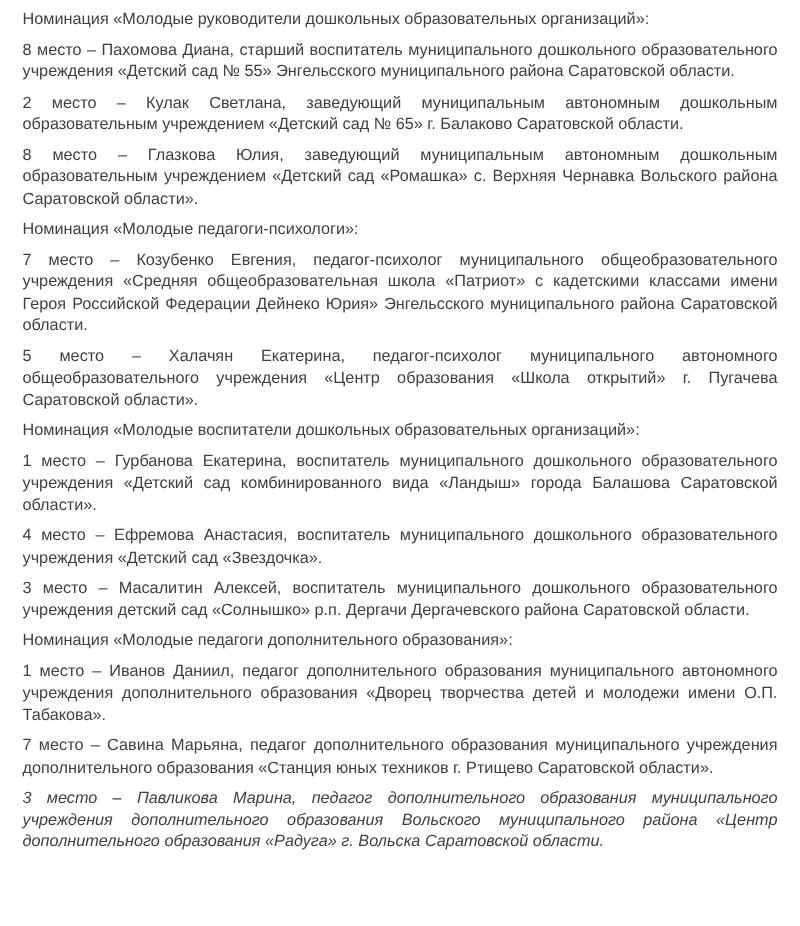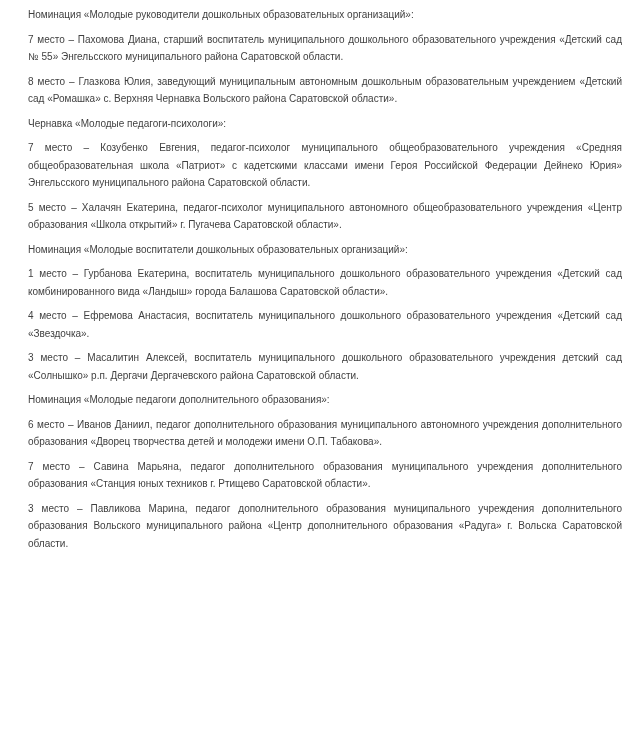--- a/index.html
+++ b/index.html
@@ -5,47 +5,48 @@
   * { margin: 0; padding: 0; box-sizing: border-box; }
   html, body {
     width: 640px;
     height: 741px;
     background: #ffffff;
     overflow: hidden;
   }
   .doc {
     width: 640px;
     height: 741px;
-    padding: 6px 18px 10px 28px;
+    padding: 6px 18px 10px 18px;
     font-family: "Liberation Sans", sans-serif;
-    font-size: 10px;
+    font-size: 13px;
     line-height: 17.5px;
     color: #3f3f3f;
     background: #ffffff;
   }
   .para {
     text-align: justify;
     margin: 0 0 7px 0;
     font-weight: 400;
   }
-  .para:last-child { margin-bottom: 7px; }
+  .para:last-child { margin-bottom: 7px; font-style: italic; }
 </style>
 </head>
 <body>
 
 <main class="doc">
   <div id="sections">
       <p class="para">Номинация «Молодые руководители дошкольных образовательных организаций»:</p>
-      <p class="para">7 место – Пахомова Диана, старший воспитатель муниципального дошкольного образовательного учреждения «Детский сад № 55» Энгельсского муниципального района Саратовской области.</p>
+      <p class="para">8 место – Пахомова Диана, старший воспитатель муниципального дошкольного образовательного учреждения «Детский сад № 55» Энгельсского муниципального района Саратовской области.</p>
+      <p class="para">2 место – Кулак Светлана, заведующий муниципальным автономным дошкольным образовательным учреждением «Детский сад № 65» г. Балаково Саратовской области.</p>
       <p class="para">8 место – Глазкова Юлия, заведующий муниципальным автономным дошкольным образовательным учреждением «Детский сад «Ромашка» с. Верхняя Чернавка Вольского района Саратовской области».</p>
-      <p class="para">Чернавка «Молодые педагоги-психологи»:</p>
+      <p class="para">Номинация «Молодые педагоги-психологи»:</p>
       <p class="para">7 место – Козубенко Евгения, педагог-психолог муниципального общеобразовательного учреждения «Средняя общеобразовательная школа «Патриот» с кадетскими классами имени Героя Российской Федерации Дейнеко Юрия» Энгельсского муниципального района Саратовской области.</p>
       <p class="para">5 место – Халачян Екатерина, педагог-психолог муниципального автономного общеобразовательного учреждения «Центр образования «Школа открытий» г. Пугачева Саратовской области».</p>
       <p class="para">Номинация «Молодые воспитатели дошкольных образовательных организаций»:</p>
       <p class="para">1 место – Гурбанова Екатерина, воспитатель муниципального дошкольного образовательного учреждения «Детский сад комбинированного вида «Ландыш» города Балашова Саратовской области».</p>
       <p class="para">4 место – Ефремова Анастасия, воспитатель муниципального дошкольного образовательного учреждения «Детский сад «Звездочка».</p>
       <p class="para">3 место – Масалитин Алексей, воспитатель муниципального дошкольного образовательного учреждения детский сад «Солнышко» р.п. Дергачи Дергачевского района Саратовской области.</p>
       <p class="para">Номинация «Молодые педагоги дополнительного образования»:</p>
-      <p class="para">6 место – Иванов Даниил, педагог дополнительного образования муниципального автономного учреждения дополнительного образования «Дворец творчества детей и молодежи имени О.П. Табакова».</p>
+      <p class="para">1 место – Иванов Даниил, педагог дополнительного образования муниципального автономного учреждения дополнительного образования «Дворец творчества детей и молодежи имени О.П. Табакова».</p>
       <p class="para">7 место – Савина Марьяна, педагог дополнительного образования муниципального учреждения дополнительного образования «Станция юных техников г. Ртищево Саратовской области».</p>
       <p class="para">3 место – Павликова Марина, педагог дополнительного образования муниципального учреждения дополнительного образования Вольского муниципального района «Центр дополнительного образования «Радуга» г. Вольска Саратовской области.</p>
     </div>
 </main>
 
 </body></html>

